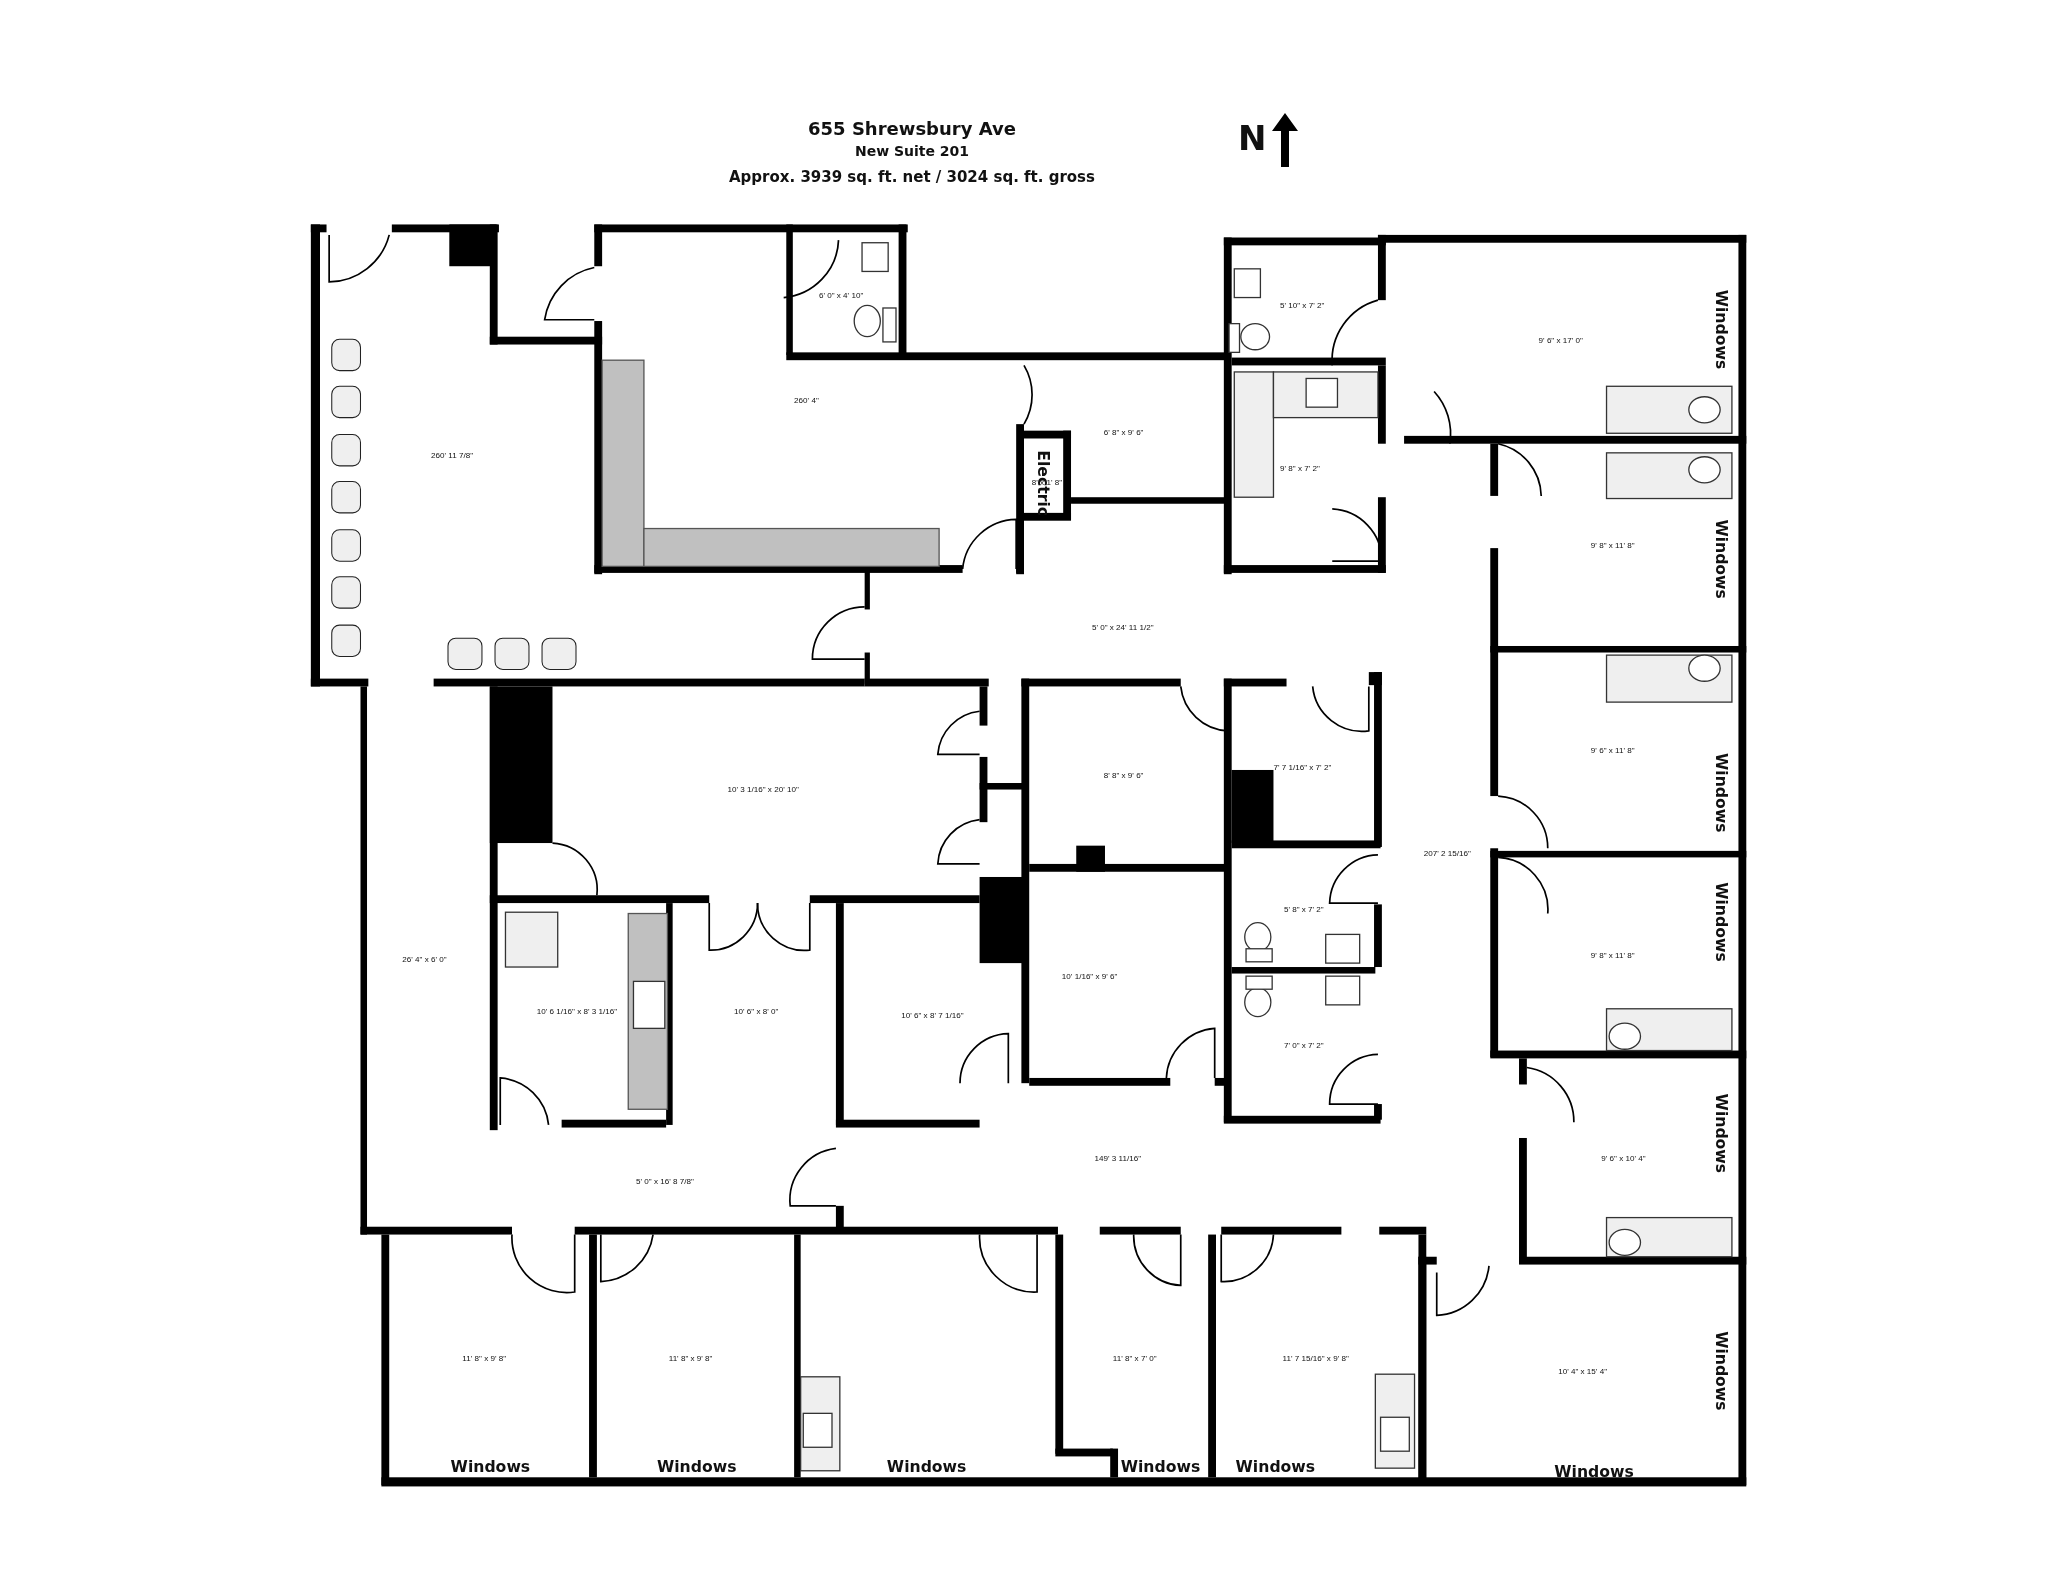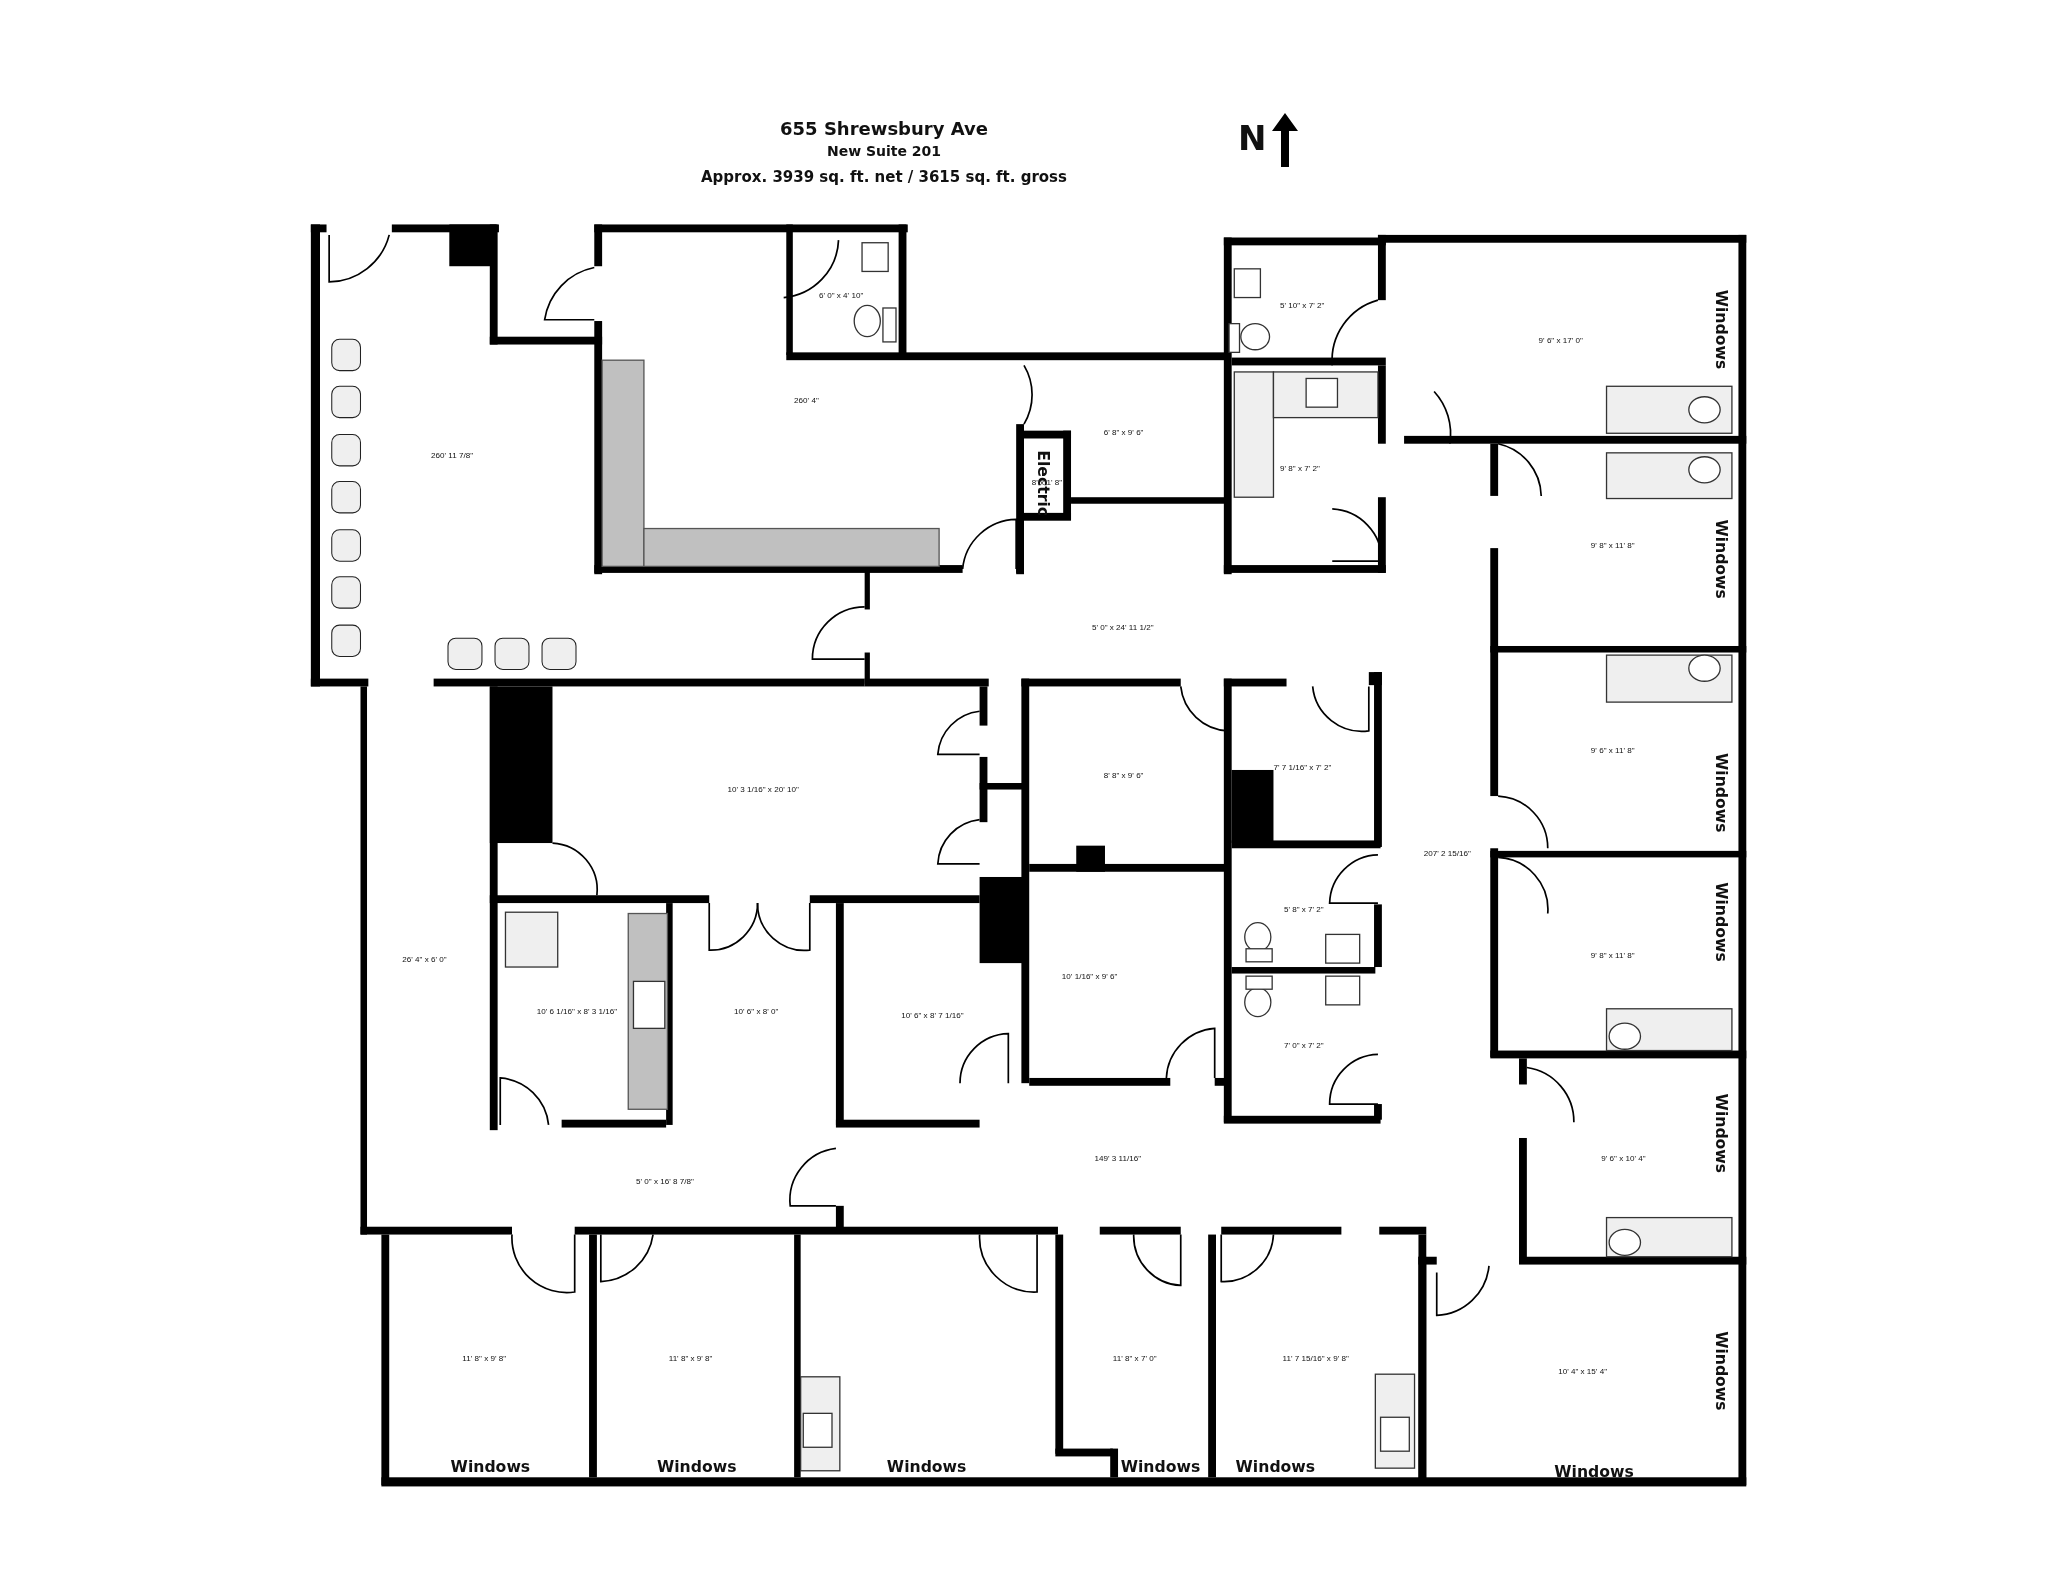--- a/index.html
+++ b/index.html
@@ -1,33 +1,33 @@
 <!DOCTYPE html>
 <html><head>
 <meta charset="utf-8">
 <style>
   html, body { margin:0; padding:0; background:#ffffff; }
   body { width:2048px; height:1583px; overflow:hidden; position:relative; font-family:"Liberation Sans", sans-serif; }
   #plan { position:absolute; left:0; top:0; width:2048px; height:1583px; }
-  .title { position:absolute; left:0; width:1568px; text-align:center; font-family:"DejaVu Sans", sans-serif; font-weight:bold; color:#111; }
+  .title { position:absolute; left:0; width:1568px; text-align:center; font-family:"DejaVu Sans", sans-serif; font-weight:bold; color:#111;padding-left:28px; }
   .hdr { position:absolute; font-family:"DejaVu Sans", sans-serif; font-weight:bold; color:#111; text-align:center; }
   .wall { fill:#000; }
   .fixture { fill:#efefef; stroke:#333; stroke-width:1; }
   .counter { fill:#c0c0c0; stroke:#555; stroke-width:1; }
   .door { fill:none; stroke:#000; stroke-width:1.3; }
   .dim { font-family:"Liberation Sans", sans-serif; font-size:6.2px; fill:#111; }
   .win { font-family:"DejaVu Sans", sans-serif; font-weight:bold; font-size:12px; fill:#111; }
   .elec { font-family:"DejaVu Sans", sans-serif; font-weight:bold; font-size:12px; fill:#111; }
 </style>
 </head>
 <body>
 
 <div class="title" style="top:118px;width:1768px;font-size:18px;">655 Shrewsbury Ave</div>
 <div class="title" style="top:143px;width:1768px;font-size:14px;">New Suite 201</div>
-<div class="title" style="top:168px;width:1768px;font-size:15px;">Approx. 3939 sq. ft. net / 3615 sq. ft. gross</div>
+<div class="title" style="top:168px;width:1768px;font-size:15px;">Approx. 3939 sq. ft. net / 3024 sq. ft. gross</div>
 <div class="hdr" style="left:1238px;top:118px;font-size:34px;">N</div>
 <svg style="position:absolute;left:1272px;top:113px;" width="26" height="54" viewBox="0 0 26 54">
   <polygon points="13,0 26,18 17,18 17,54 9,54 9,18 0,18" fill="#000"></polygon>
 </svg>
 
 <svg id="plan" viewBox="0 0 1568 1213" preserveAspectRatio="none">
 
   <g>
 
     <rect class="wall" x="238" y="172" width="7" height="354"></rect>

